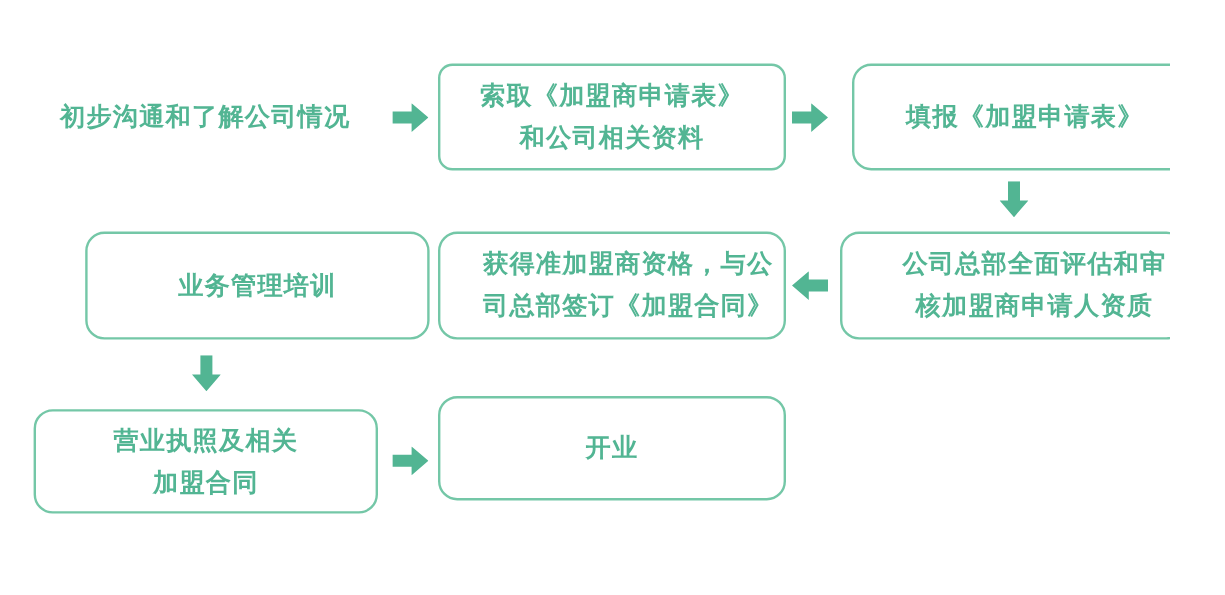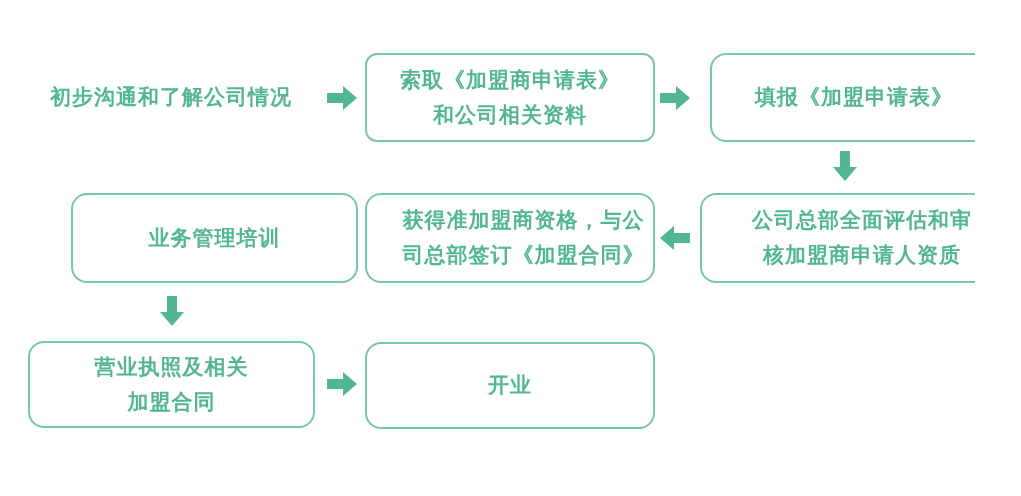--- a/index.html
+++ b/index.html
@@ -100,17 +100,17 @@
 
   <div class="node boxed" style="left:28px; top:341px; width:287px; height:87px;">
     <div>营业执照及相关</div>
     <div>加盟合同</div>
   </div>
 
   <svg class="arrow" style="left:327px; top:372px;" width="30" height="24" viewBox="0 0 30 24">
     <path d="M0,7 h16 v-7 l14,12 l-14,12 v-7 h-16 z" fill="currentColor"></path>
   </svg>
 
-  <div class="node boxed" style="left:365px; top:342px; width:290px; height:87px;">
+  <div class="node boxed" style="left:365px; top:330px; width:290px; height:87px;">
     <div>开业</div>
   </div>
 
 </div>
 
 </body></html>

